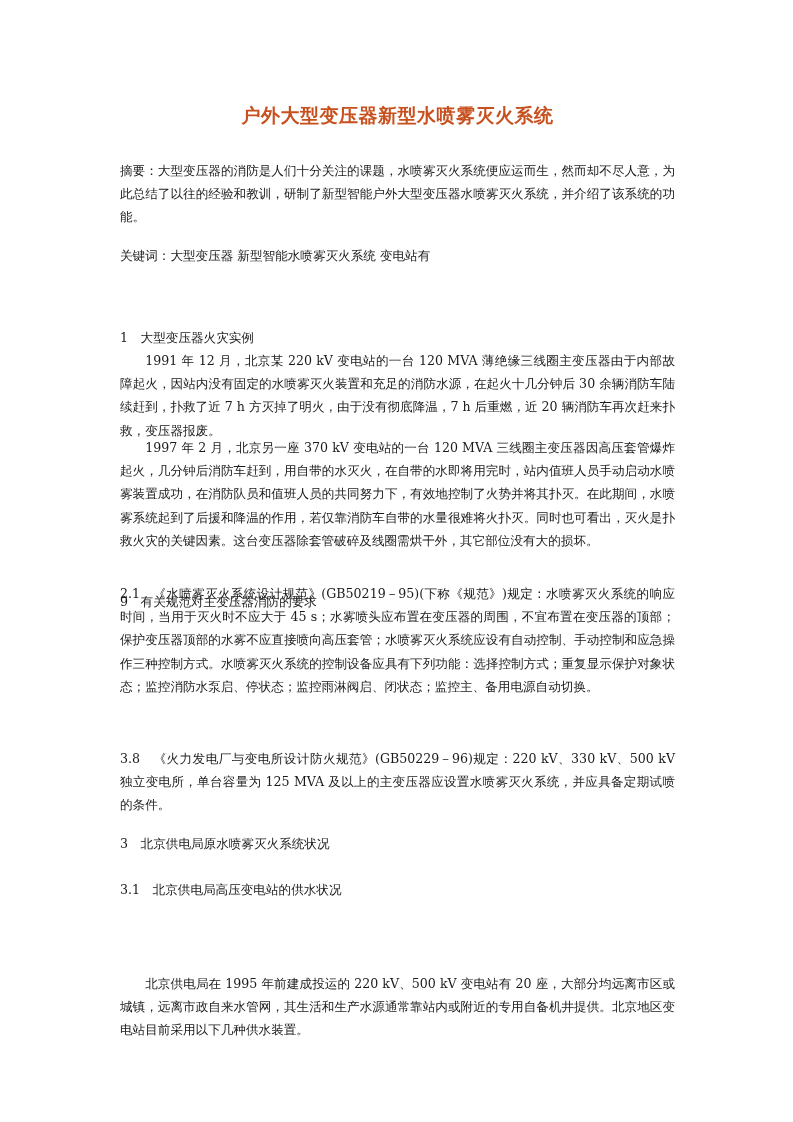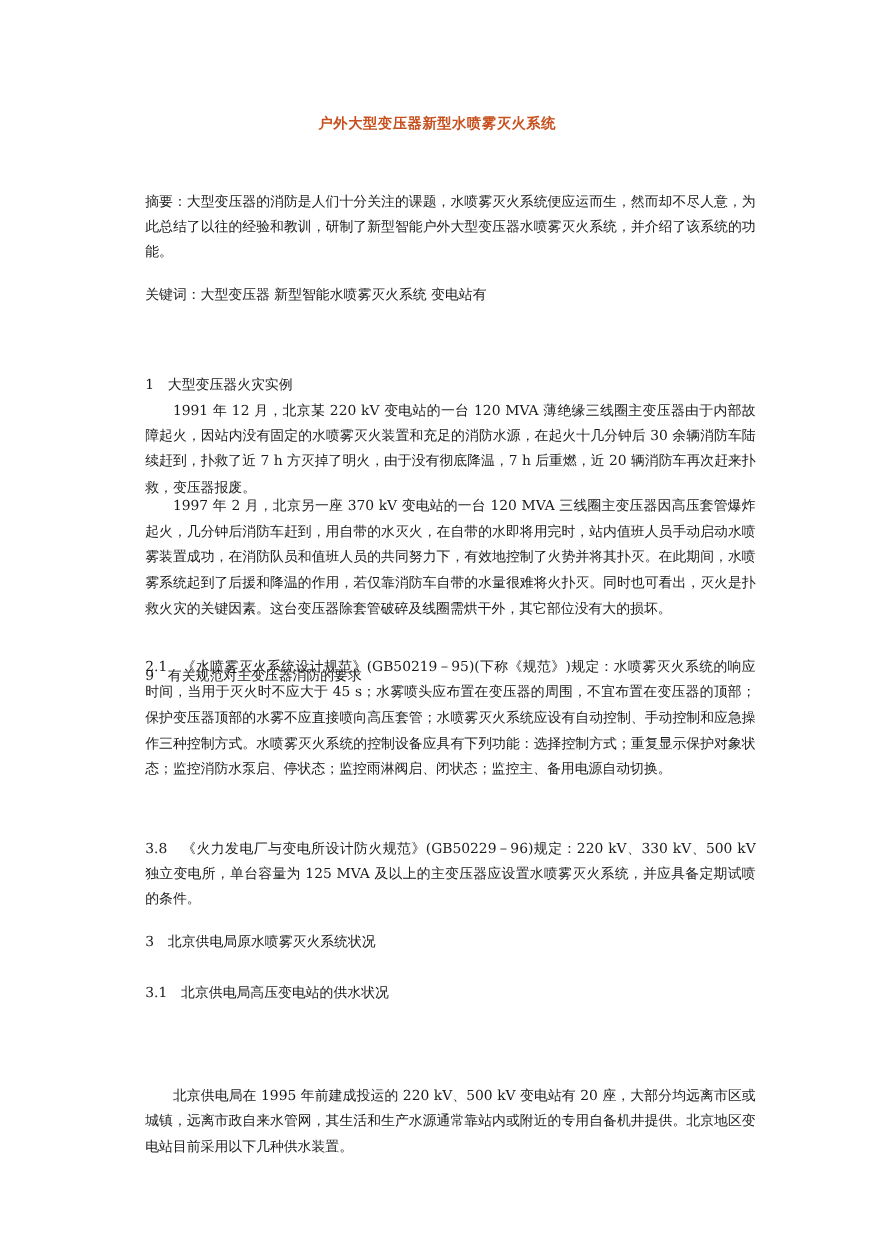--- a/index.html
+++ b/index.html
@@ -4,27 +4,27 @@
   <style>
     html, body { margin: 0; padding: 0; background: #ffffff; }
     body {
       width: 793px; height: 1122px; position: relative; overflow: hidden;
       font-family: "DejaVu Serif", "Liberation Serif", serif;
       color: #1a1a1a;
     }
     .page { position: absolute; left: 120px; top: 0; width: 555px; }
     .title {
       position: absolute; left: 0; top: 103px; width: 555px;
-      text-align: center; font-size: 13px; font-weight: bold;
+      text-align: center; font-size: 19px; font-weight: bold;
       font-family: Liberation Mono, monospace;
       letter-spacing: 0.5px;
     }
     .blk { position: absolute; left: 0; width: 555px; font-size: 12.6px; line-height: 23.2px; text-align: justify; }
     .indent { text-indent: 2em; }
-    p { margin: 12px; }
+    p { margin: 0; }
   </style>
 </head>
 <body>
 
 <div class="page">
   <div class="title" style="color: rgb(200, 80, 30);">户外大型变压器新型水喷雾灭火系统</div>
 
   <p class="blk" style="top:159px">摘要：大型变压器的消防是人们十分关注的课题，水喷雾灭火系统便应运而生，然而却不尽人意，为此总结了以往的经验和教训，研制了新型智能户外大型变压器水喷雾灭火系统，并介绍了该系统的功能。</p>
   <p class="blk" style="top:244px">关键词：大型变压器 新型智能水喷雾灭火系统 变电站有</p>
 

